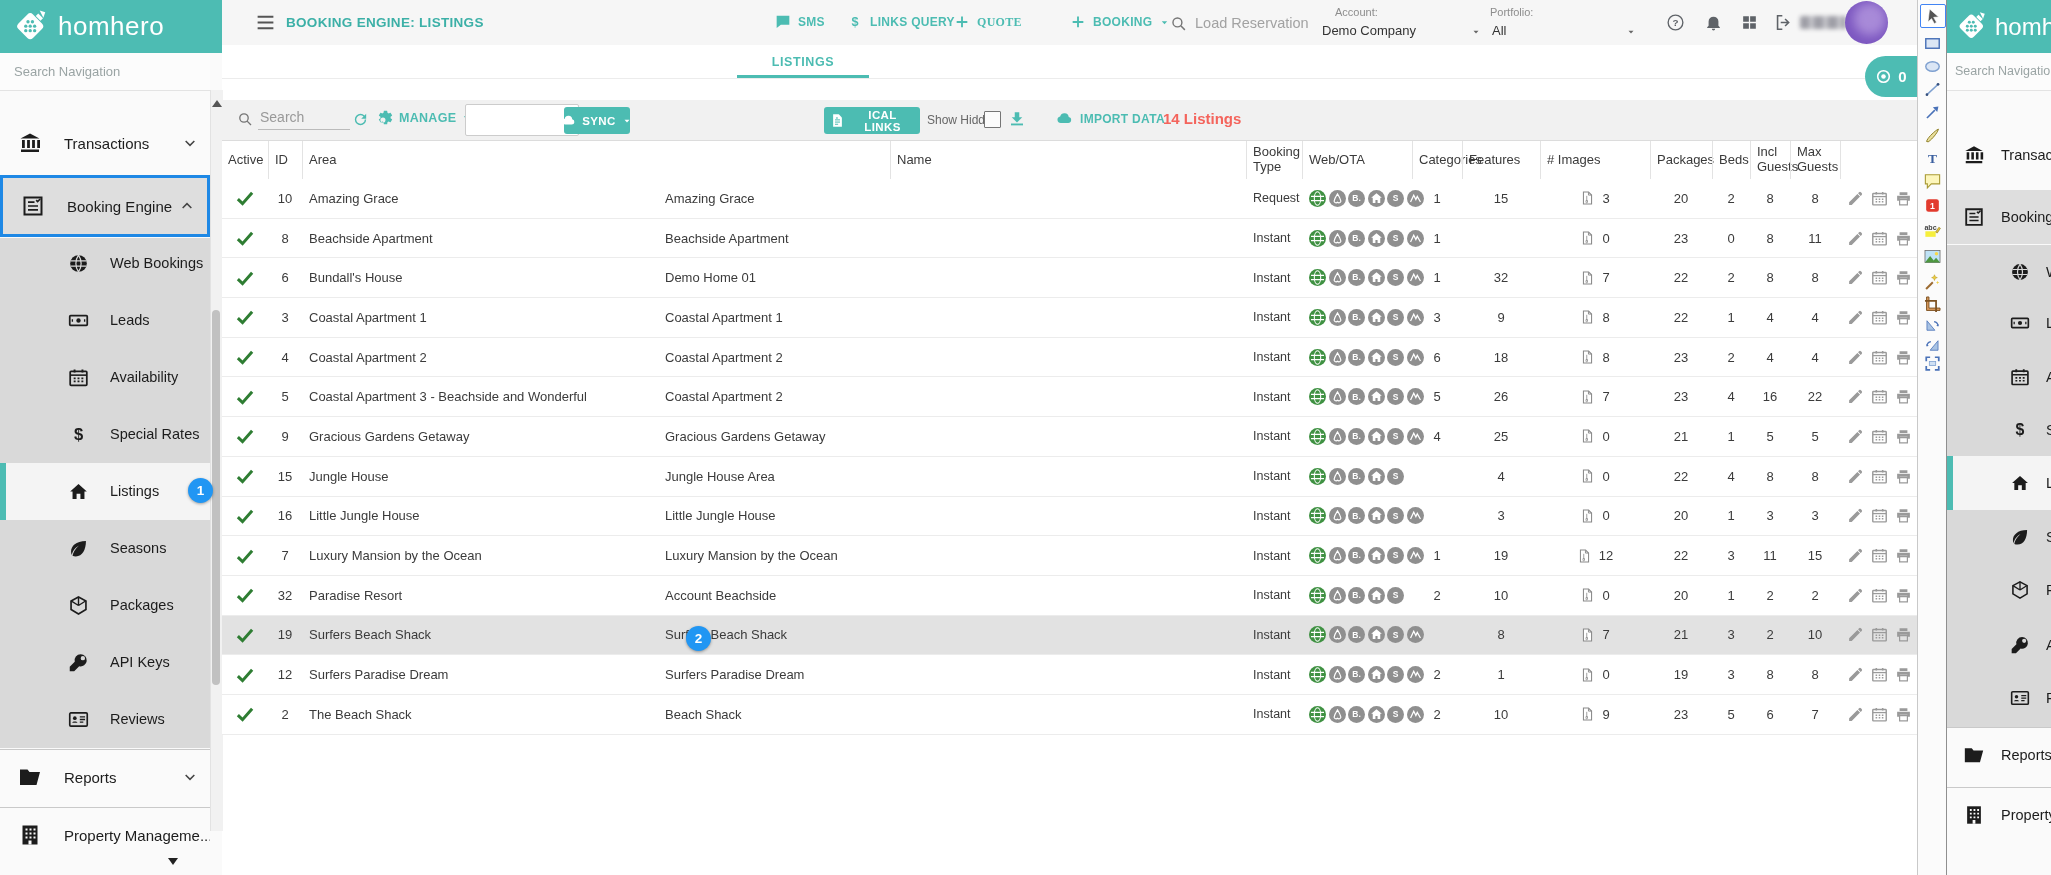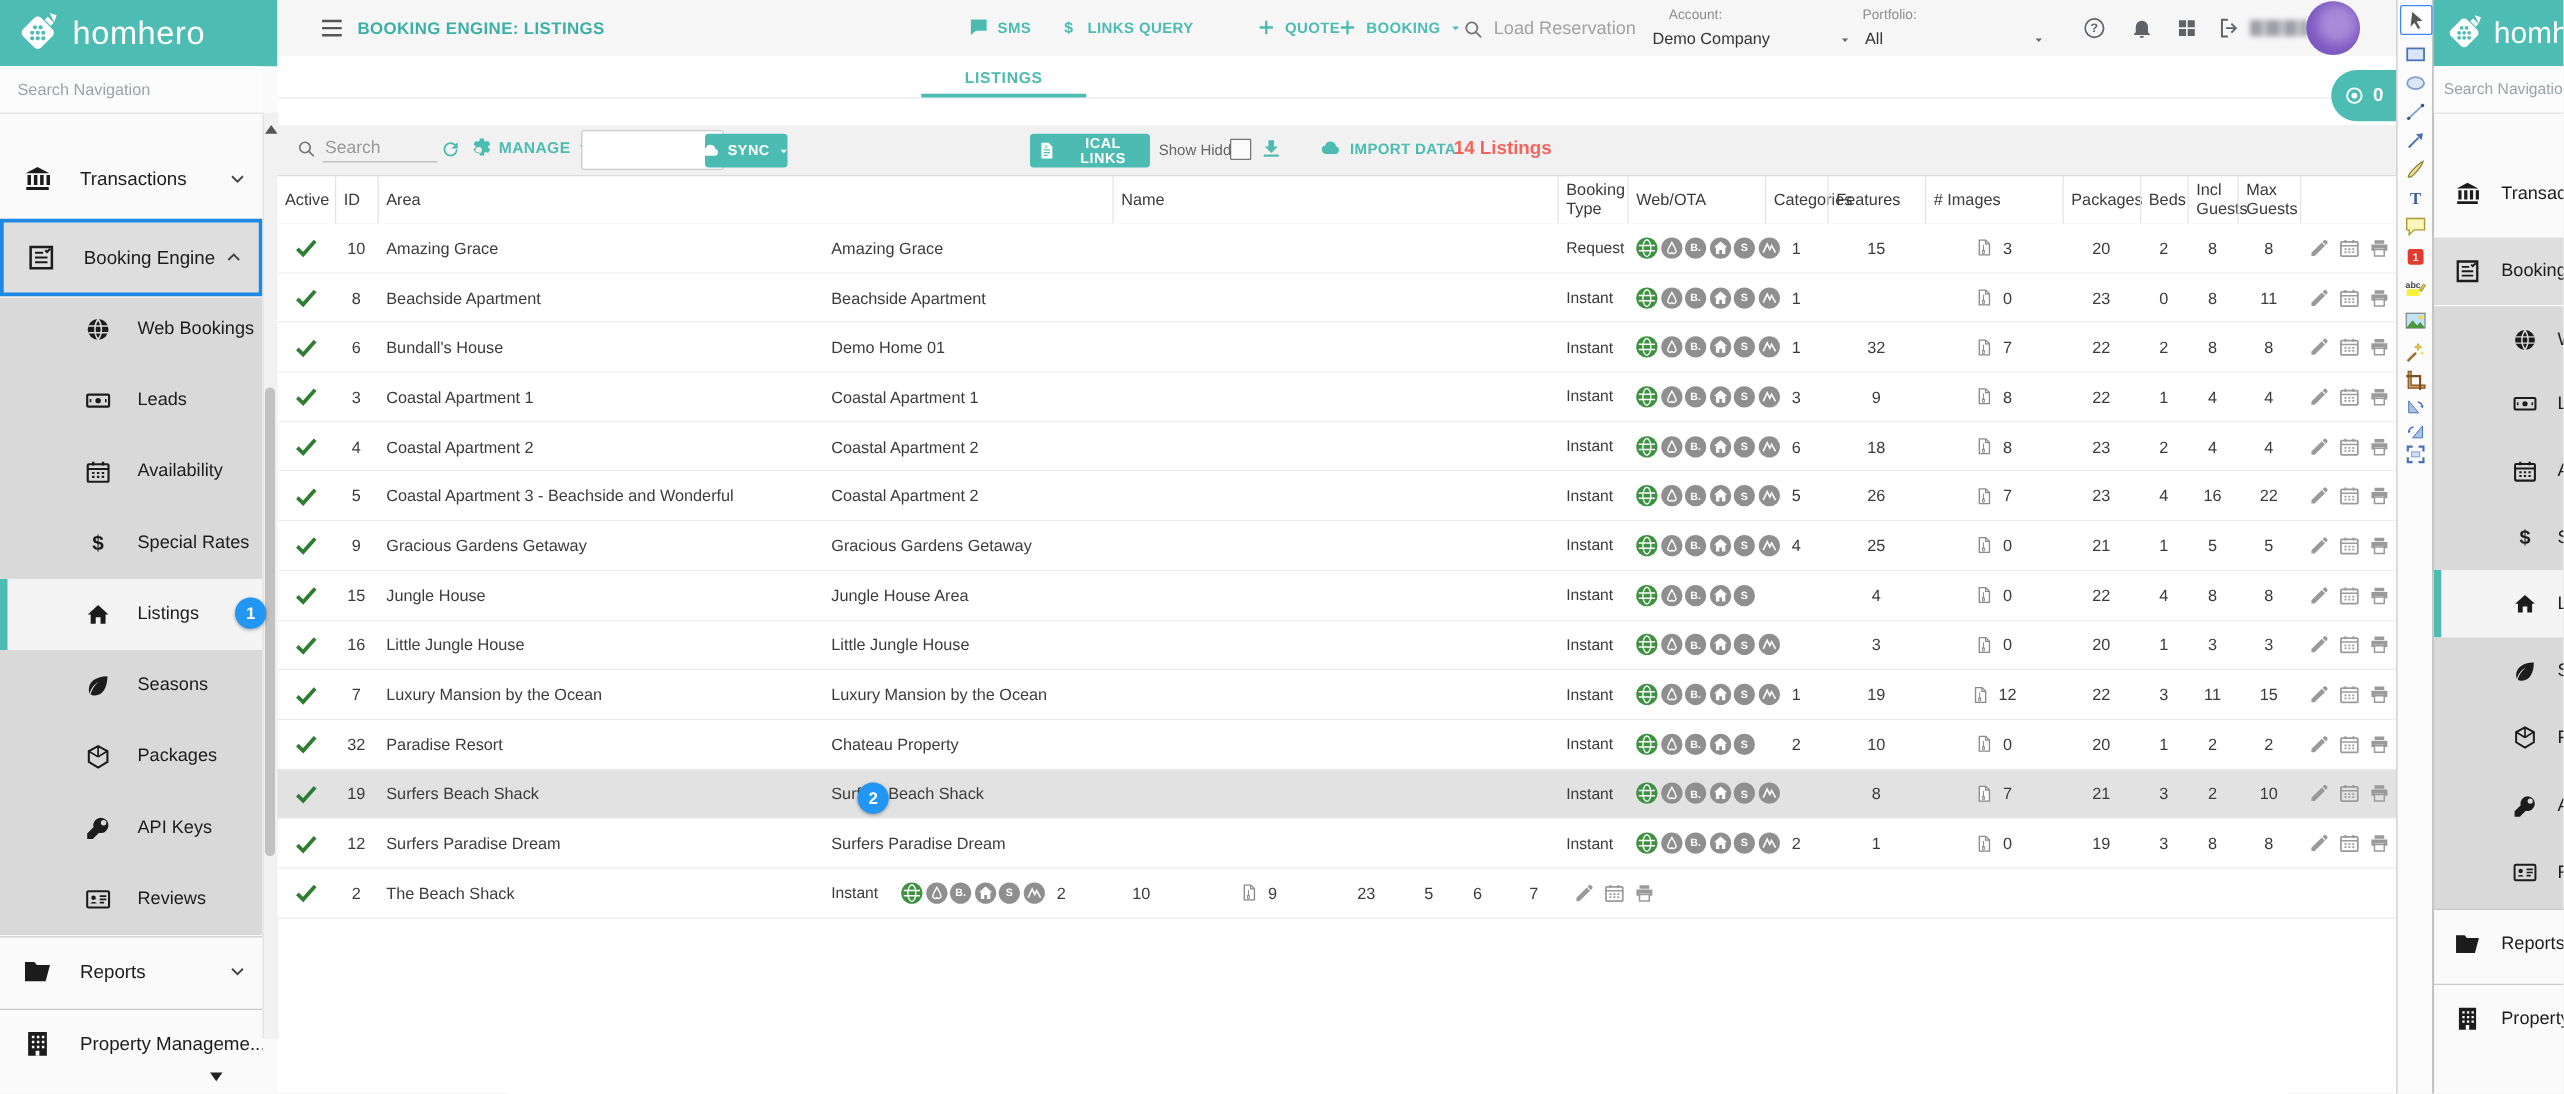--- a/index.html
+++ b/index.html
@@ -349,21 +349,21 @@
           <span>SMS</span>
         </div>
         <div class="tb-action" style="left: 625px;">
           <span class="ic">
             <svg viewBox="0 0 24 24" fill="currentColor">
               <text x="12" y="18.5" text-anchor="middle" font-size="19" font-weight="bold" font-family="Liberation Sans" fill="currentColor">$</text>
             </svg>
           </span>
           <span>LINKS QUERY</span>
         </div>
-        <div class="tb-action" style="left: 783px;">
+        <div class="tb-action" style="left: 732px; font-family: Liberation Serif, serif;">
           <span class="ic">
             <svg viewBox="0 0 24 24" fill="currentColor">
               <path d="M10.6 3.8h2.8v6.8H20v2.8h-6.6V20h-2.8v-6.6H4v-2.8h6.6z"></path>
             </svg>
           </span>
           <span>QUOTE</span>
         </div>
         <div class="tb-action" style="left: 848px;">
           <span class="ic">
             <svg viewBox="0 0 24 24" fill="currentColor">
@@ -1307,21 +1307,21 @@
       <div class="trow">
         <div class="cell a-c" style="width:46px">
           <span class="c-check">
             <svg viewBox="0 0 24 24" fill="currentColor">
               <path d="M2.5 13.5l6.2 6L21.5 5" fill="none" stroke="currentColor" stroke-width="4"></path>
             </svg>
           </span>
         </div>
         <div class="cell a-c" style="width:34px">32</div>
         <div class="cell a-l" style="width:356px">Paradise Resort</div>
-        <div class="cell a-l" style="width:588px">Chateau Property</div>
+        <div class="cell a-l" style="width:588px">Account Beachside</div>
         <div class="cell a-l btype" style="width:56px">Instant</div>
         <div class="cell a-l" style="width:110px">
           <span class="ota web">
             <svg viewBox="0 0 24 24" fill="currentColor">
               <g stroke="#fff" stroke-width="1.5" fill="none">
                 <ellipse cx="12" cy="12" rx="4.5" ry="9.5"></ellipse>
                 <path d="M2.8 9h18.4M2.8 15h18.4"></path>
               </g>
             </svg>
           </span>
@@ -1536,20 +1536,21 @@
       <div class="trow">
         <div class="cell a-c" style="width:46px">
           <span class="c-check">
             <svg viewBox="0 0 24 24" fill="currentColor">
               <path d="M2.5 13.5l6.2 6L21.5 5" fill="none" stroke="currentColor" stroke-width="4"></path>
             </svg>
           </span>
         </div>
         <div class="cell a-c" style="width:34px">2</div>
         <div class="cell a-l" style="width:356px">The Beach Shack</div>
+        <div class="cell a-l" style="width:588px">Beach Shack</div>
         <div class="cell a-l btype" style="width:56px">Instant</div>
         <div class="cell a-l" style="width:110px">
           <span class="ota web">
             <svg viewBox="0 0 24 24" fill="currentColor">
               <g stroke="#fff" stroke-width="1.5" fill="none">
                 <ellipse cx="12" cy="12" rx="4.5" ry="9.5"></ellipse>
                 <path d="M2.8 9h18.4M2.8 15h18.4"></path>
               </g>
             </svg>
           </span>

